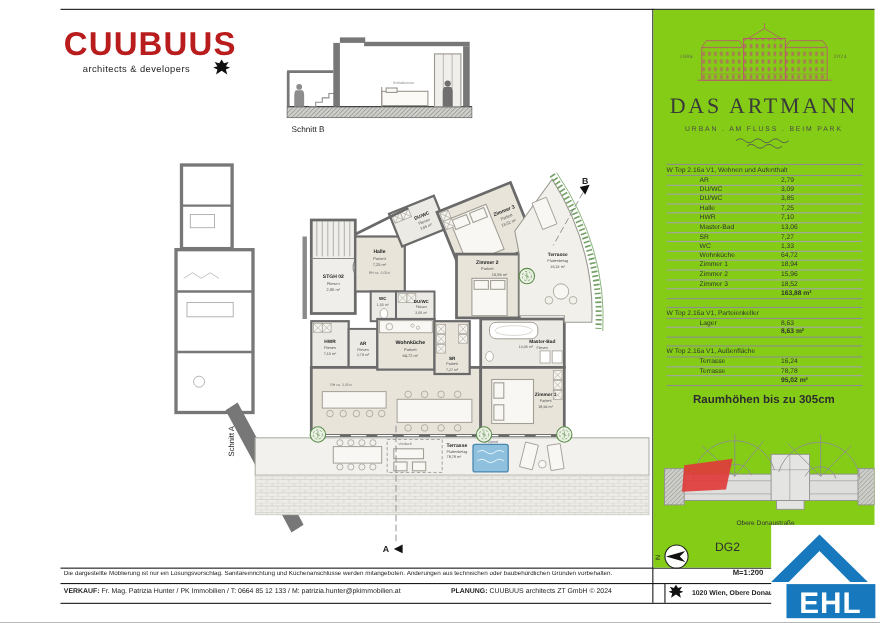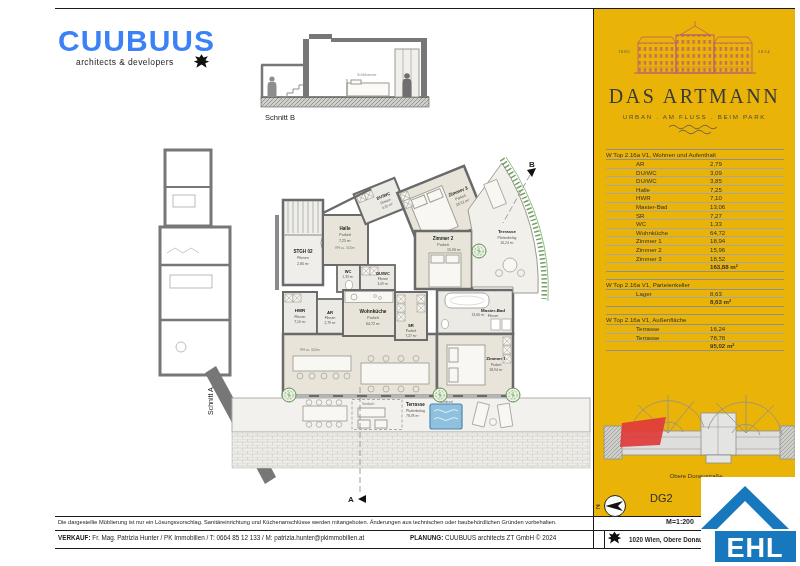--- a/index.html
+++ b/index.html
@@ -4,27 +4,27 @@
 <style>
   html,body{margin:0;padding:0;background:#888;}
   .page{position:relative;width:800px;height:566px;background:#fff;overflow:hidden;
         font-family:"Liberation Sans",sans-serif;color:#222;margin:0 auto;}
   .abs{position:absolute;}
   .hline{position:absolute;background:#1a1a1a;height:1px;}
   .vline{position:absolute;background:#1a1a1a;width:1px;}
 
   
   .logo-main{position:absolute;left:58px;top:24px;font-size:30px;font-weight:bold;
-             letter-spacing:1px;color:#3b82f6;}
-  .logo-sub{position:absolute;left:76px;top:57px;width:132px;text-align:left;
+             letter-spacing:1px;color:#b91c1c;}
+  .logo-sub{position:absolute;left:58px;top:57px;width:132px;text-align:center;
             font-size:8.5px;letter-spacing:.4px;color:#222;}
 
   
   .right-panel{position:absolute;left:594px;top:9px;width:201px;height:507px;
-               background:#eab308;}
+               background:#84cc16;}
   .panel-header{position:relative;padding-top:8px;text-align:center;}
   .project-name{font-family:"Liberation Serif",serif;font-size:20px;letter-spacing:2.5px;
                 color:#3a3a3a;margin-top:2px;}
   .tagline{font-size:6.2px;letter-spacing:1.7px;color:#4a4a4a;margin-top:5px;}
   .waves{margin-top:4px;}
 
   
   .area-table{position:absolute;left:12px;top:140px;width:178px;font-size:6.1px;color:#333;}
   .tbl-group{margin-bottom:7px;}
   .tbl-title{border-bottom:.5px solid #8f8f8f;border-top:.5px solid #8f8f8f;
@@ -443,20 +443,21 @@
         <div class="tbl-group">
           <div class="tbl-title">W Top 2.16a V1, Außenfläche</div>
           <div class="tbl-row"><span class="tl">Terrasse</span><span class="tv">16,24</span></div>
           <div class="tbl-row"><span class="tl">Terrasse</span><span class="tv">78,78</span></div>
           <div class="tbl-row tbl-total">
             <span class="tv">95,02 m²</span>
           </div>
         </div>
       </div>
 
+    <div class="room-height">Raumhöhen bis zu 305cm</div>
 
     <svg class="abs" style="left:0;top:374px;" width="201" height="96" viewBox="0 0 201 96">
       <defs>
         <pattern id="hg2" width="4" height="4" patternUnits="userSpaceOnUse">
           <rect width="4" height="4" fill="#cfcfca"></rect>
           <path d="M0,4 L4,0" stroke="#909090" stroke-width="0.7"></path>
         </pattern>
       </defs>
       <g stroke="#8f8f8f" fill="#dededc" stroke-width="0.8">
         <rect x="17" y="48" width="180" height="24"></rect>

